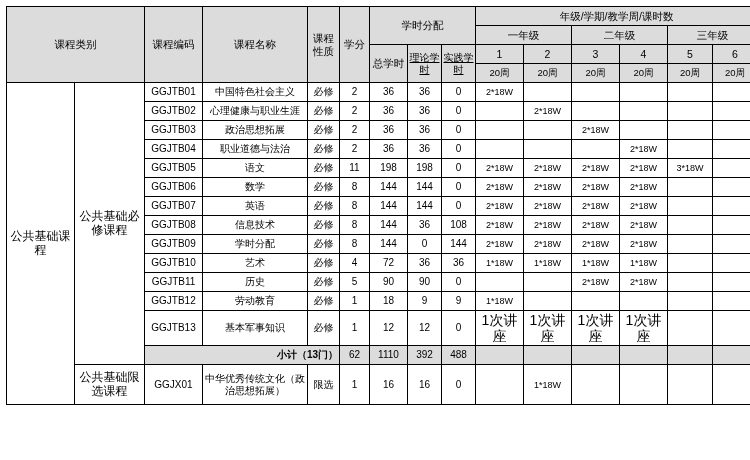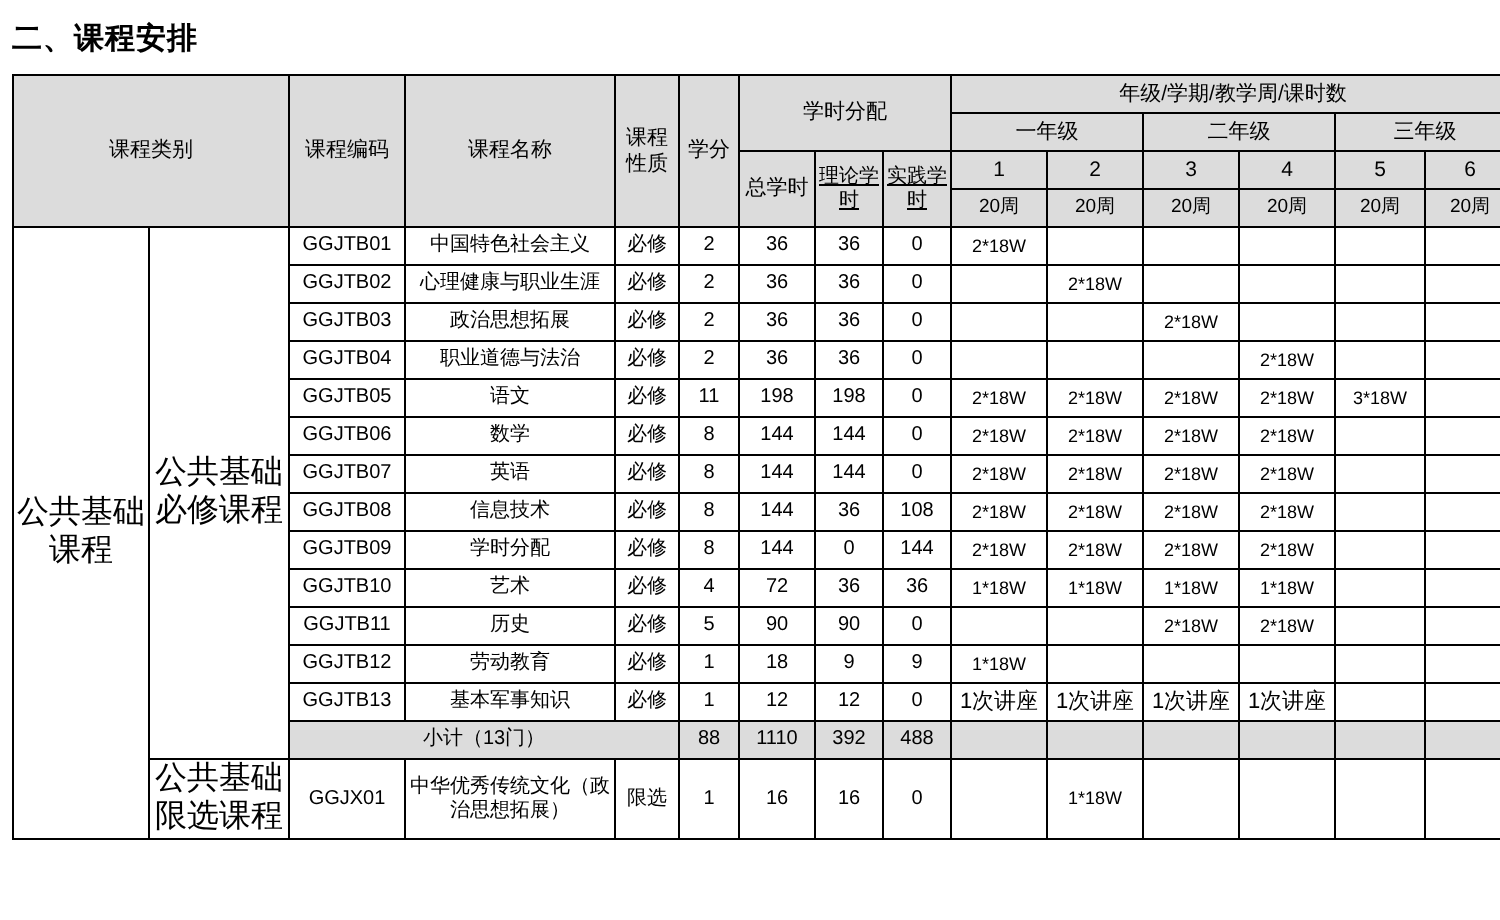--- a/index.html
+++ b/index.html
@@ -49,43 +49,42 @@
     font-size: 10.5px;
   }
   .hdr-small {
     font-size: 10px;
     font-weight: bold;
     text-decoration: underline;
   }
   .row-h { height: 19px; }
   .cat-cell {
     font-weight: normal;
-    font-size: 16px;
+    font-size: 12px;
   }
   .subtotal td {
     background: #dcdcdc;
     font-weight: bold;
   }
   .subtotal .st-label {
-    text-align: center;
-    font-weight: normal;
+    text-align: right;
+    font-weight: bold;
   }
   .course-name {
     text-align: left;
     padding-left: 3px;
   }
   .tiny { font-size: 9px; }
   .wk { font-size: 9.5px; }
-  .lecture { font-size: 11px; }
+  .lecture { font-size: 14px; }
 </style>
 </head>
 <body>
 
 <div class="page">
-  <div class="doc-heading">二、课程安排</div>
 
   <table class="schedule">
     <colgroup>
       <col style="width:68px">
       <col style="width:70px">
       <col style="width:58px">
       <col style="width:105px">
       <col style="width:32px">
       <col style="width:30px">
       <col style="width:38px">
@@ -356,21 +355,21 @@
         <td class="lecture">1次讲座</td>
         <td class="lecture">1次讲座</td>
         <td class="lecture">1次讲座</td>
         <td class="lecture"></td>
         <td class="lecture"></td>
 
       </tr>
 
       <tr class="row-h subtotal">
         <td colspan="3" class="st-label">小计（13门）</td>
-        <td>88</td>
+        <td>62</td>
         <td>1110</td>
         <td>392</td>
         <td>488</td>
         <td></td>
         <td></td>
         <td></td>
         <td></td>
         <td></td>
         <td></td>
 

